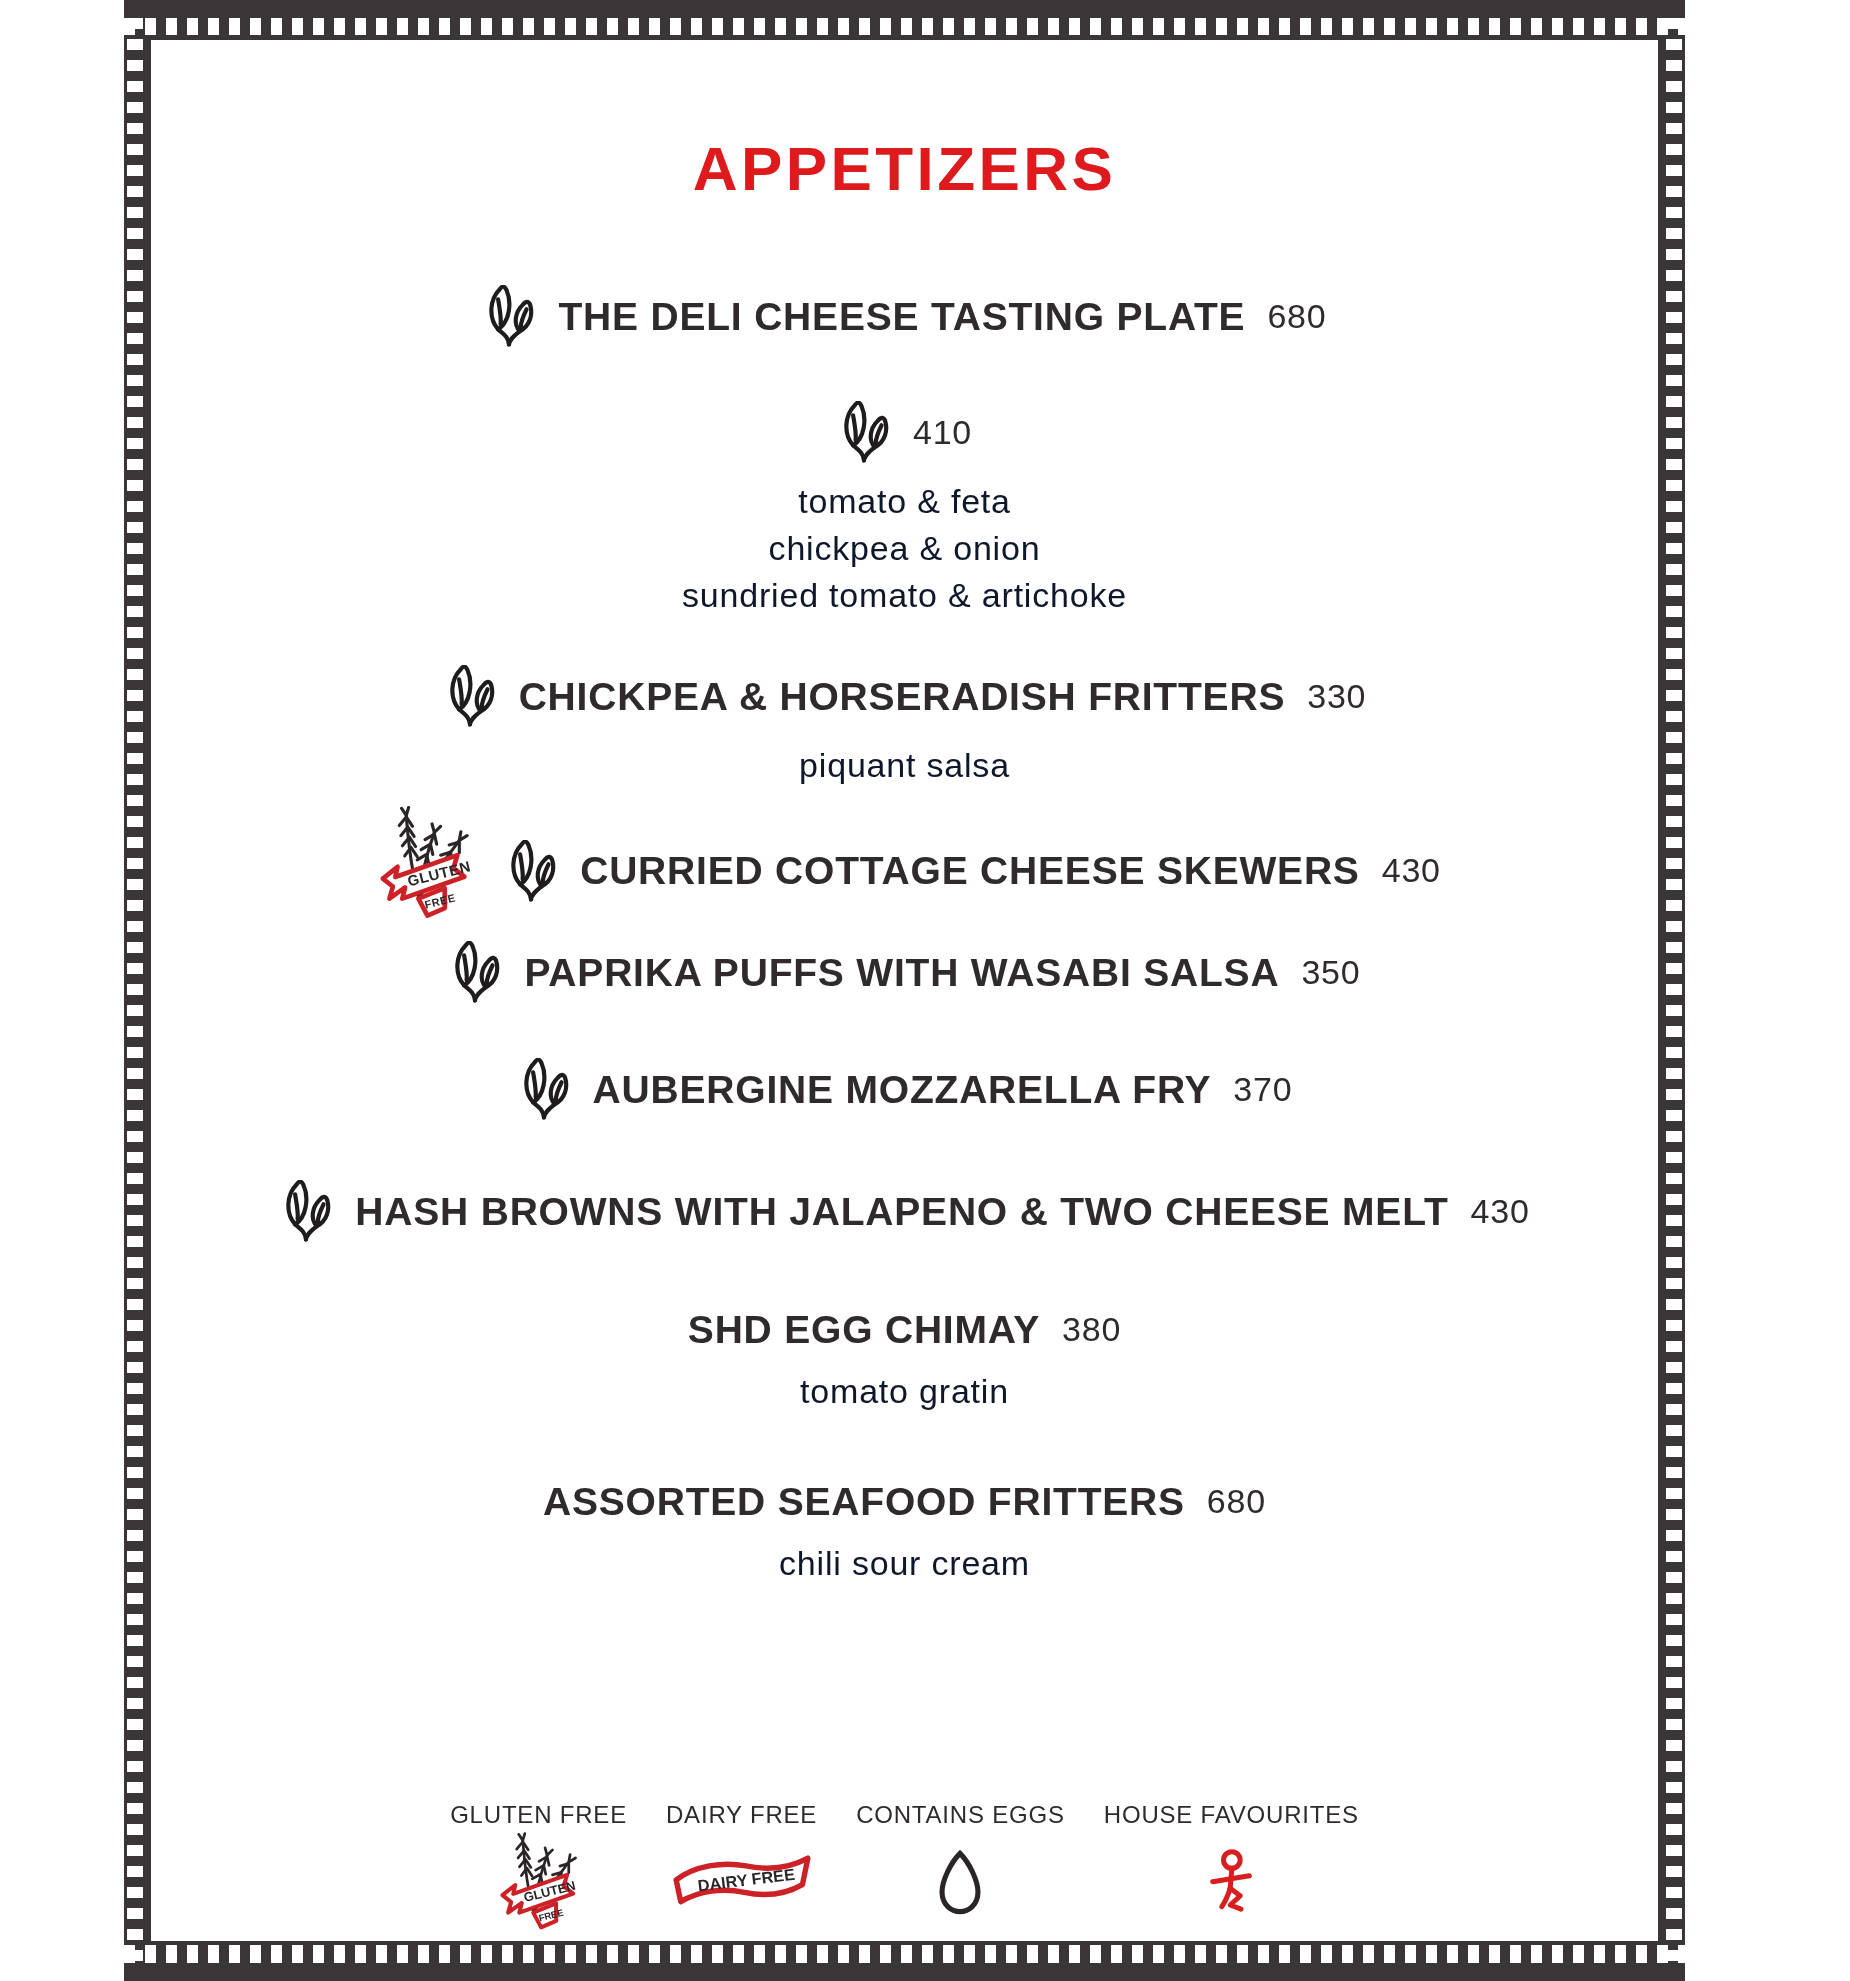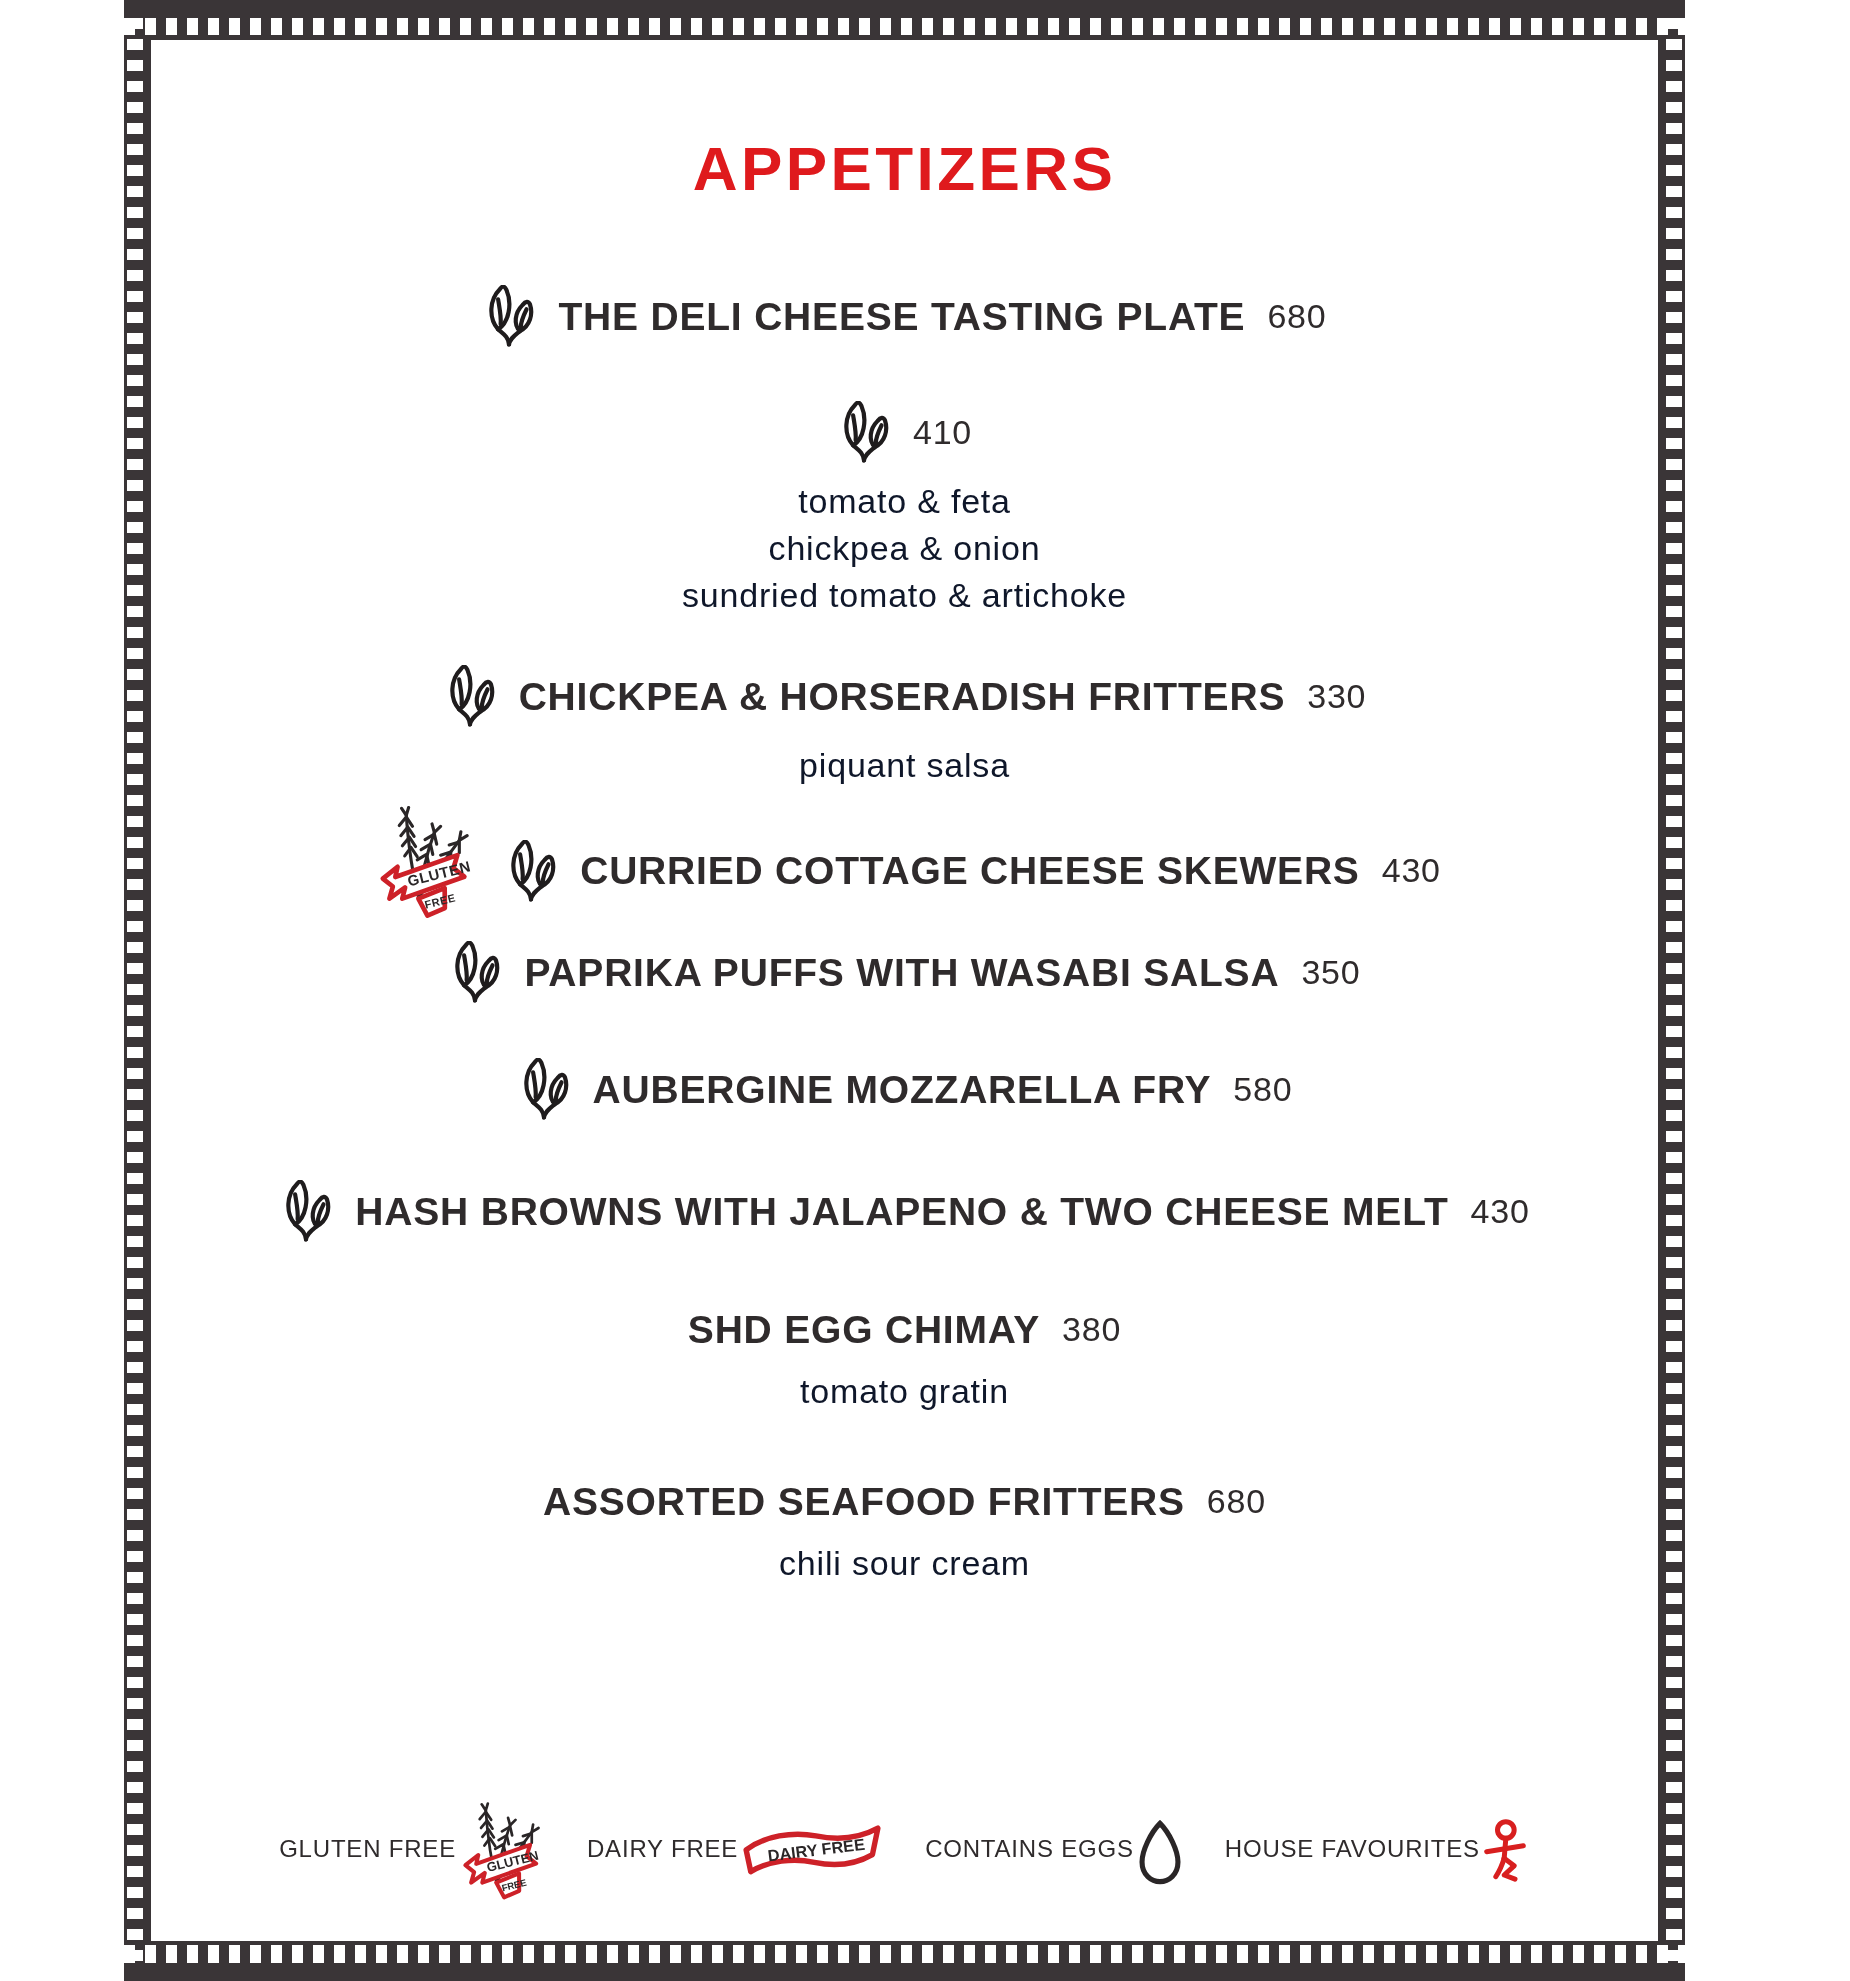--- a/index.html
+++ b/index.html
@@ -36,21 +36,21 @@
   .descs{margin-top:15px;}
   .desc{font-size:34px;line-height:47px;color:#0f172a;letter-spacing:0.8px;}
   .leaf-svg{width:54px;height:62px;flex:0 0 auto;}
   .gf-inline{width:114px;height:117px;flex:0 0 auto;margin-top:-11.7px;}
 
   
   .legend{
     position:absolute;top:1800px;left:0;right:0;
     display:flex;justify-content:center;align-items:flex-start;gap:39px;
   }
-  .legend-col{display:flex;flex-direction:row;align-items:center;}
+  .legend-col{display:flex;flex-direction:column;align-items:center;}
   .legend-label{font-size:24px;line-height:30px;letter-spacing:0.8px;color:#2f2b2c;white-space:nowrap;}
   .legend-iconbox{height:92px;margin-top:6.7px;display:flex;align-items:center;justify-content:center;}
   .defs-hidden{position:absolute;width:0;height:0;overflow:hidden;}
 </style>
 </head>
 <body>
 
 <svg class="defs-hidden" aria-hidden="true">
   <defs>
     <symbol id="icon-leaf" viewBox="0 0 64 74">
@@ -174,21 +174,21 @@
       <span class="price">350</span>
     </div>
   </section>
 
   <section class="item" style="top:1058px">
     <div class="item-line">
       <svg class="leaf-svg" viewBox="0 0 64 74" width="54" height="62">
           <use href="#icon-leaf"></use>
         </svg>
       <span class="item-name">AUBERGINE MOZZARELLA FRY</span>
-      <span class="price">580</span>
+      <span class="price">370</span>
     </div>
   </section>
 
   <section class="item" style="top:1180px">
     <div class="item-line">
       <svg class="leaf-svg" viewBox="0 0 64 74" width="54" height="62">
           <use href="#icon-leaf"></use>
         </svg>
       <span class="item-name">HASH BROWNS WITH JALAPENO &amp; TWO CHEESE MELT</span>
       <span class="price">430</span>

